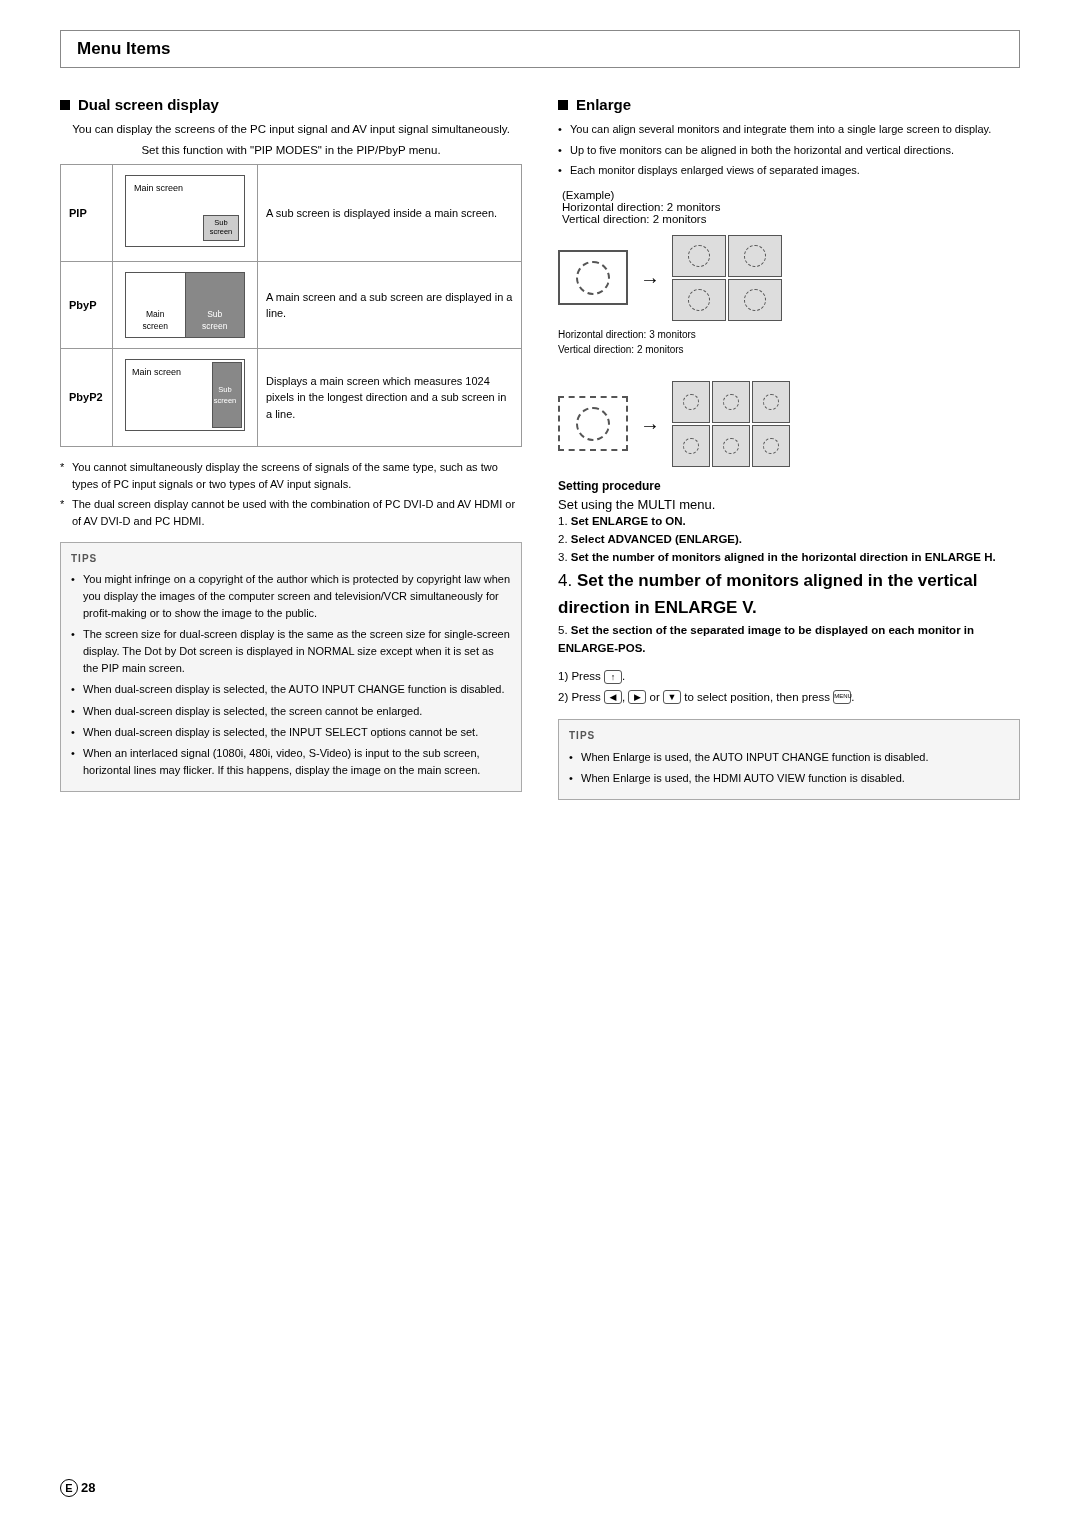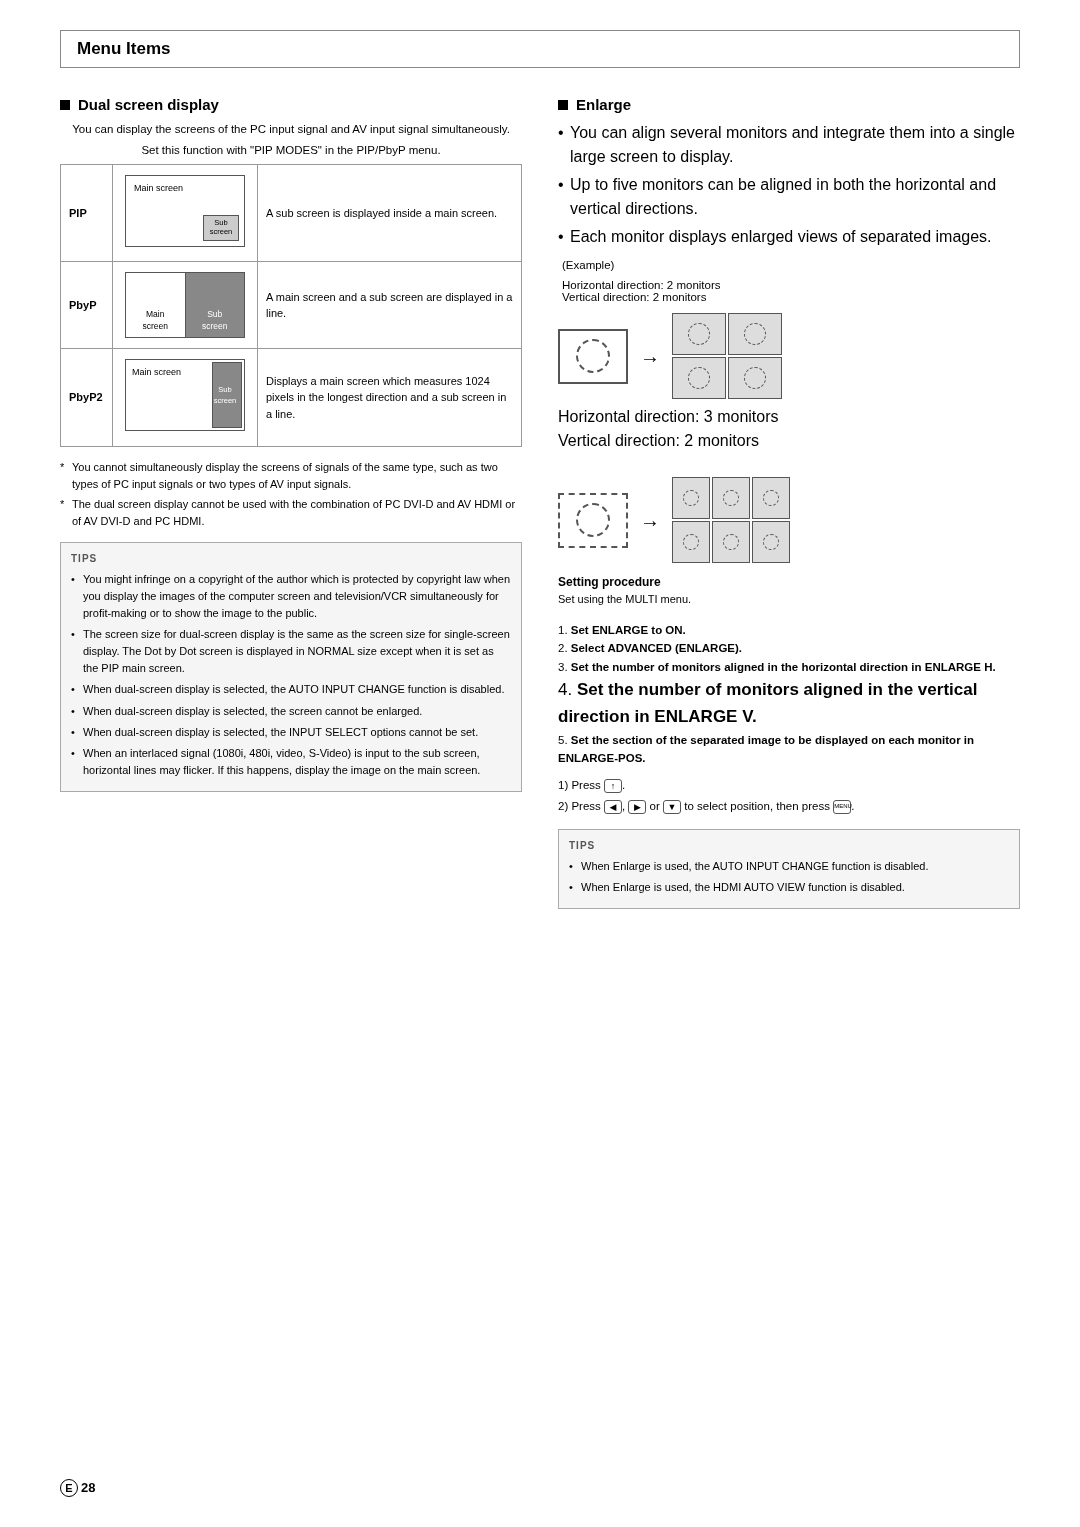--- a/index.html
+++ b/index.html
@@ -229,64 +229,64 @@
     
     .enlarge-list {
       list-style: none;
       padding: 0;
       margin: 0 0 10px 0;
     }
     .enlarge-list li {
       padding-left: 12px;
       position: relative;
       margin-bottom: 4px;
-      font-size: 16px;
+      font-size: 11px;
       line-height: 1.5;
     }
     .enlarge-list li::before {
       content: '•';
       position: absolute;
       left: 0;
     }
     .enlarge-example {
       font-size: 11.5px;
       margin-left: 4px;
       margin-bottom: 6px;
     }
     .enlarge-example .ex-label {
       font-weight: normal;
-      margin-bottom: 8px;
+      margin-bottom: 0;
     }
     
     .monitor-row {
       display: flex;
       align-items: center;
       gap: 12px;
       margin: 10px 0 6px 0;
     }
     .arrow-right {
       font-size: 20px;
       color: #000;
       font-weight: bold;
     }
     .monitor-caption {
-      font-size: 16px;
+      font-size: 10px;
       line-height: 1.5;
       margin-bottom: 24px;
     }
     
     .setting-proc-title {
       font-size: 12px;
       font-weight: bold;
       margin-top: 12px;
       margin-bottom: 4px;
     }
     .setting-proc-intro {
-      font-size: 11px;
-      margin-bottom: 16px;
+      font-size: 13px;
+      margin-bottom: 0;
     }
     
     .btn-icon {
       display: inline-block;
       border: 1.5px solid #555;
       border-radius: 3px;
       width: 18px;
       height: 14px;
       text-align: center;
       line-height: 12px;

